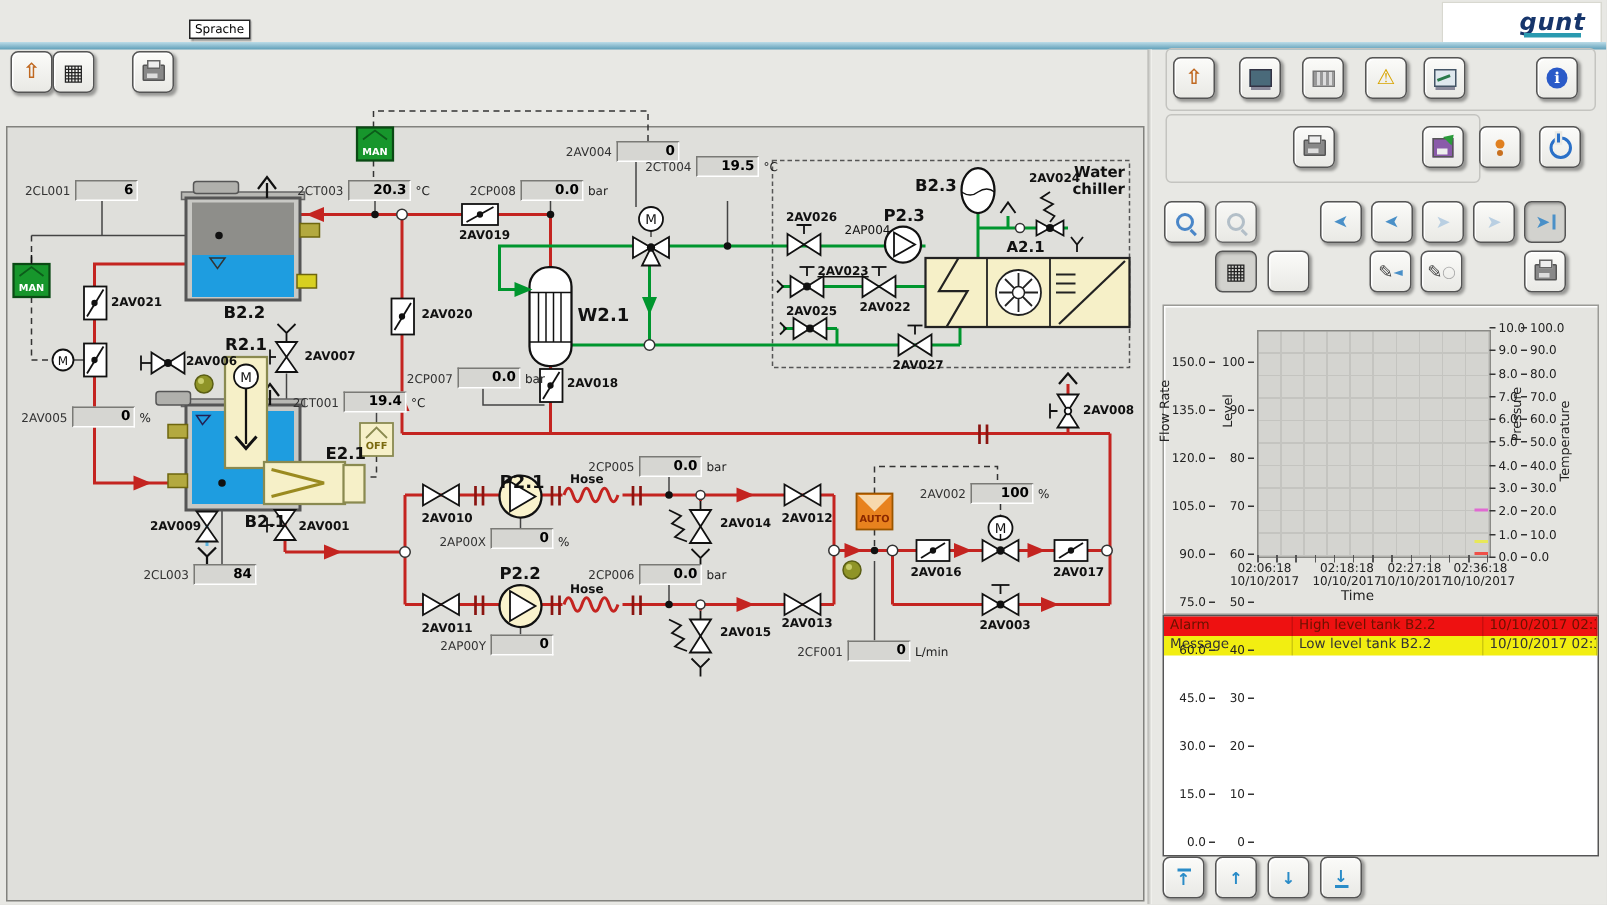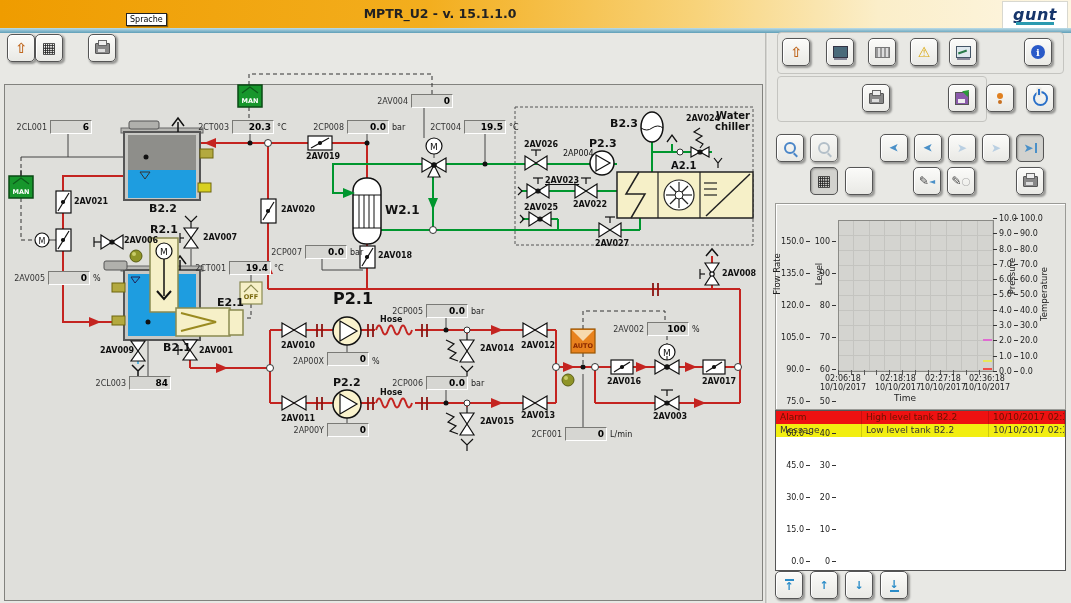--- a/index.html
+++ b/index.html
@@ -2,21 +2,21 @@
 <html><head>
 <meta charset="utf-8">
 <style>
   html,body{margin:0;padding:0;background:#e8e8e4;font-family:"DejaVu Sans",sans-serif;}
   #root{position:relative;width:1071px;height:603px;overflow:hidden;background:#e8e8e4;}
   
   .titlebar{position:absolute;left:0;top:0;width:1071px;height:28px;
     background:linear-gradient(90deg,#ef9c00 0%,#f3ae1e 40%,#f8d37a 65%,#fbeec9 82%,#fdf6e3 100%);}
   .title-text{position:absolute;left:0;top:6px;width:880px;text-align:center;font-size:12.5px;font-weight:bold;color:#222;}
   .logo{position:absolute;right:3px;top:1px;width:64px;height:28px;background:#fff;border:1px solid #d8d8d0;
-    display:flex;flex-direction:column;align-items:center;justify-content:center;}
+    display:flex;flex-direction:column;align-items:center;justify-content:center;padding-left:41px;}
   .logo b{font-size:16px;font-style:italic;color:#16356b;letter-spacing:0.5px;line-height:15px;}
   .logo i{display:block;width:38px;height:3px;background:#2a9ab0;}
   .tealband{position:absolute;left:0;top:28px;width:1071px;height:5px;background:linear-gradient(#bcdce8,#5f9fb8);}
   .tooltip{position:absolute;left:126px;top:13px;background:#fff;border:1px solid #222;font-size:8px;padding:1px 3px;box-shadow:1px 1px 1px rgba(0,0,0,.4);z-index:30;}
   
   .btn{position:absolute;width:26px;height:26px;background:linear-gradient(#fbfbf9,#e9e9e5);
     border:1px solid #555;border-radius:5px;box-shadow:inset 1px 1px 0 #fff,1.5px 1.5px 2px rgba(0,0,0,.35);
     display:flex;align-items:center;justify-content:center;cursor:pointer;}
   .btn.pressed{background:#d2d2ce;box-shadow:inset 1px 1px 2px rgba(0,0,0,.3);}
   .btn.faded{opacity:.85;}
@@ -86,23 +86,20 @@
   .evrow span{padding-left:4px;border-right:1px solid rgba(0,0,0,.15);box-sizing:border-box;overflow:hidden;white-space:nowrap;}
   .evrow.alarm{background:#ee1111;color:#6a1200;}
   .evrow.message{background:#f2ee11;color:#333;}
   .c1{width:86px;}.c2{width:127px;}.c3{width:74px;flex:1;}
 </style>
 </head>
 <body>
 
 <div id="root">
 
-  <div class="titlebar">
-    <div class="title-text">MPTR_U2 - v. 15.1.1.0</div>
-  </div>
   <div class="logo">
       <b>gunt</b>
       <i></i>
     </div>
   <div class="tealband"></div>
   <div class="tooltip">Sprache</div>
 
   <div class="btn" style="left:7px;top:34px;">
       <span class="gi ic-up">⇧</span>
     </div>
@@ -538,21 +535,21 @@
   <div class="disp" style="left:308px;top:120px;">
       <span class="dlabel">2CP008</span>
       <span class="dval">0.0</span>
       <span class="dunit">bar</span>
     </div>
   <div class="disp" style="left:372px;top:94px;">
       <span class="dlabel">2AV004</span>
       <span class="dval">0</span>
       <span class="dunit"></span>
     </div>
-  <div class="disp" style="left:425px;top:120px;">
+  <div class="disp" style="left:425px;top:104px;">
       <span class="dlabel">2CT004</span>
       <span class="dval">19.5</span>
       <span class="dunit">°C</span>
     </div>
   <div class="disp" style="left:9px;top:271px;">
       <span class="dlabel">2AV005</span>
       <span class="dval">0</span>
       <span class="dunit">%</span>
     </div>
   <div class="disp" style="left:190px;top:261px;">
@@ -624,21 +621,21 @@
   <div class="vlabel" style="left:573px;top:200px;">2AV022</div>
   <div class="vlabel" style="left:524px;top:203px;">2AV025</div>
   <div class="vlabel" style="left:595px;top:239px;">2AV027</div>
   <div class="vlabel" style="left:686px;top:114px;">2AV024</div>
 
   <div class="eqlabel" style="left:149px;top:202px;font-size:11px;">B2.2</div>
   <div class="eqlabel" style="left:150px;top:223px;font-size:11px;">R2.1</div>
   <div class="eqlabel" style="left:163px;top:341px;font-size:11px;">B2.1</div>
   <div class="eqlabel" style="left:217px;top:296px;font-size:11px;">E2.1</div>
   <div class="eqlabel" style="left:385px;top:203px;font-size:12px;">W2.1</div>
-  <div class="eqlabel" style="left:333px;top:289px;font-size:16px;">P2.1</div>
+  <div class="eqlabel" style="left:333px;top:314px;font-size:12px;">P2.1</div>
   <div class="eqlabel" style="left:333px;top:376px;font-size:11px;">P2.2</div>
   <div class="eqlabel" style="left:589px;top:137px;font-size:11px;">P2.3</div>
   <div class="eqlabel" style="left:610px;top:117px;font-size:11px;">B2.3</div>
   <div class="eqlabel" style="left:671px;top:160px;font-size:10px;">A2.1</div>
   <div class="eqlabel" style="left:694px;top:110px;font-size:10px;width:56px;white-space:normal;text-align:right;line-height:11px;">Water chiller</div>
   <div class="vlabel" style="left:563px;top:149px;font-weight:normal;">2AP004</div>
   <div class="vlabel" style="left:380px;top:315px;">Hose</div>
   <div class="vlabel" style="left:380px;top:388px;">Hose</div>
   <div class="boxtext" style="left:9px;top:188px;width:24px;font-size:6.5px;font-weight:bold;color:#fff;">MAN</div>
   <div class="boxtext" style="left:238px;top:97px;width:24px;font-size:6.5px;font-weight:bold;color:#fff;">MAN</div>

